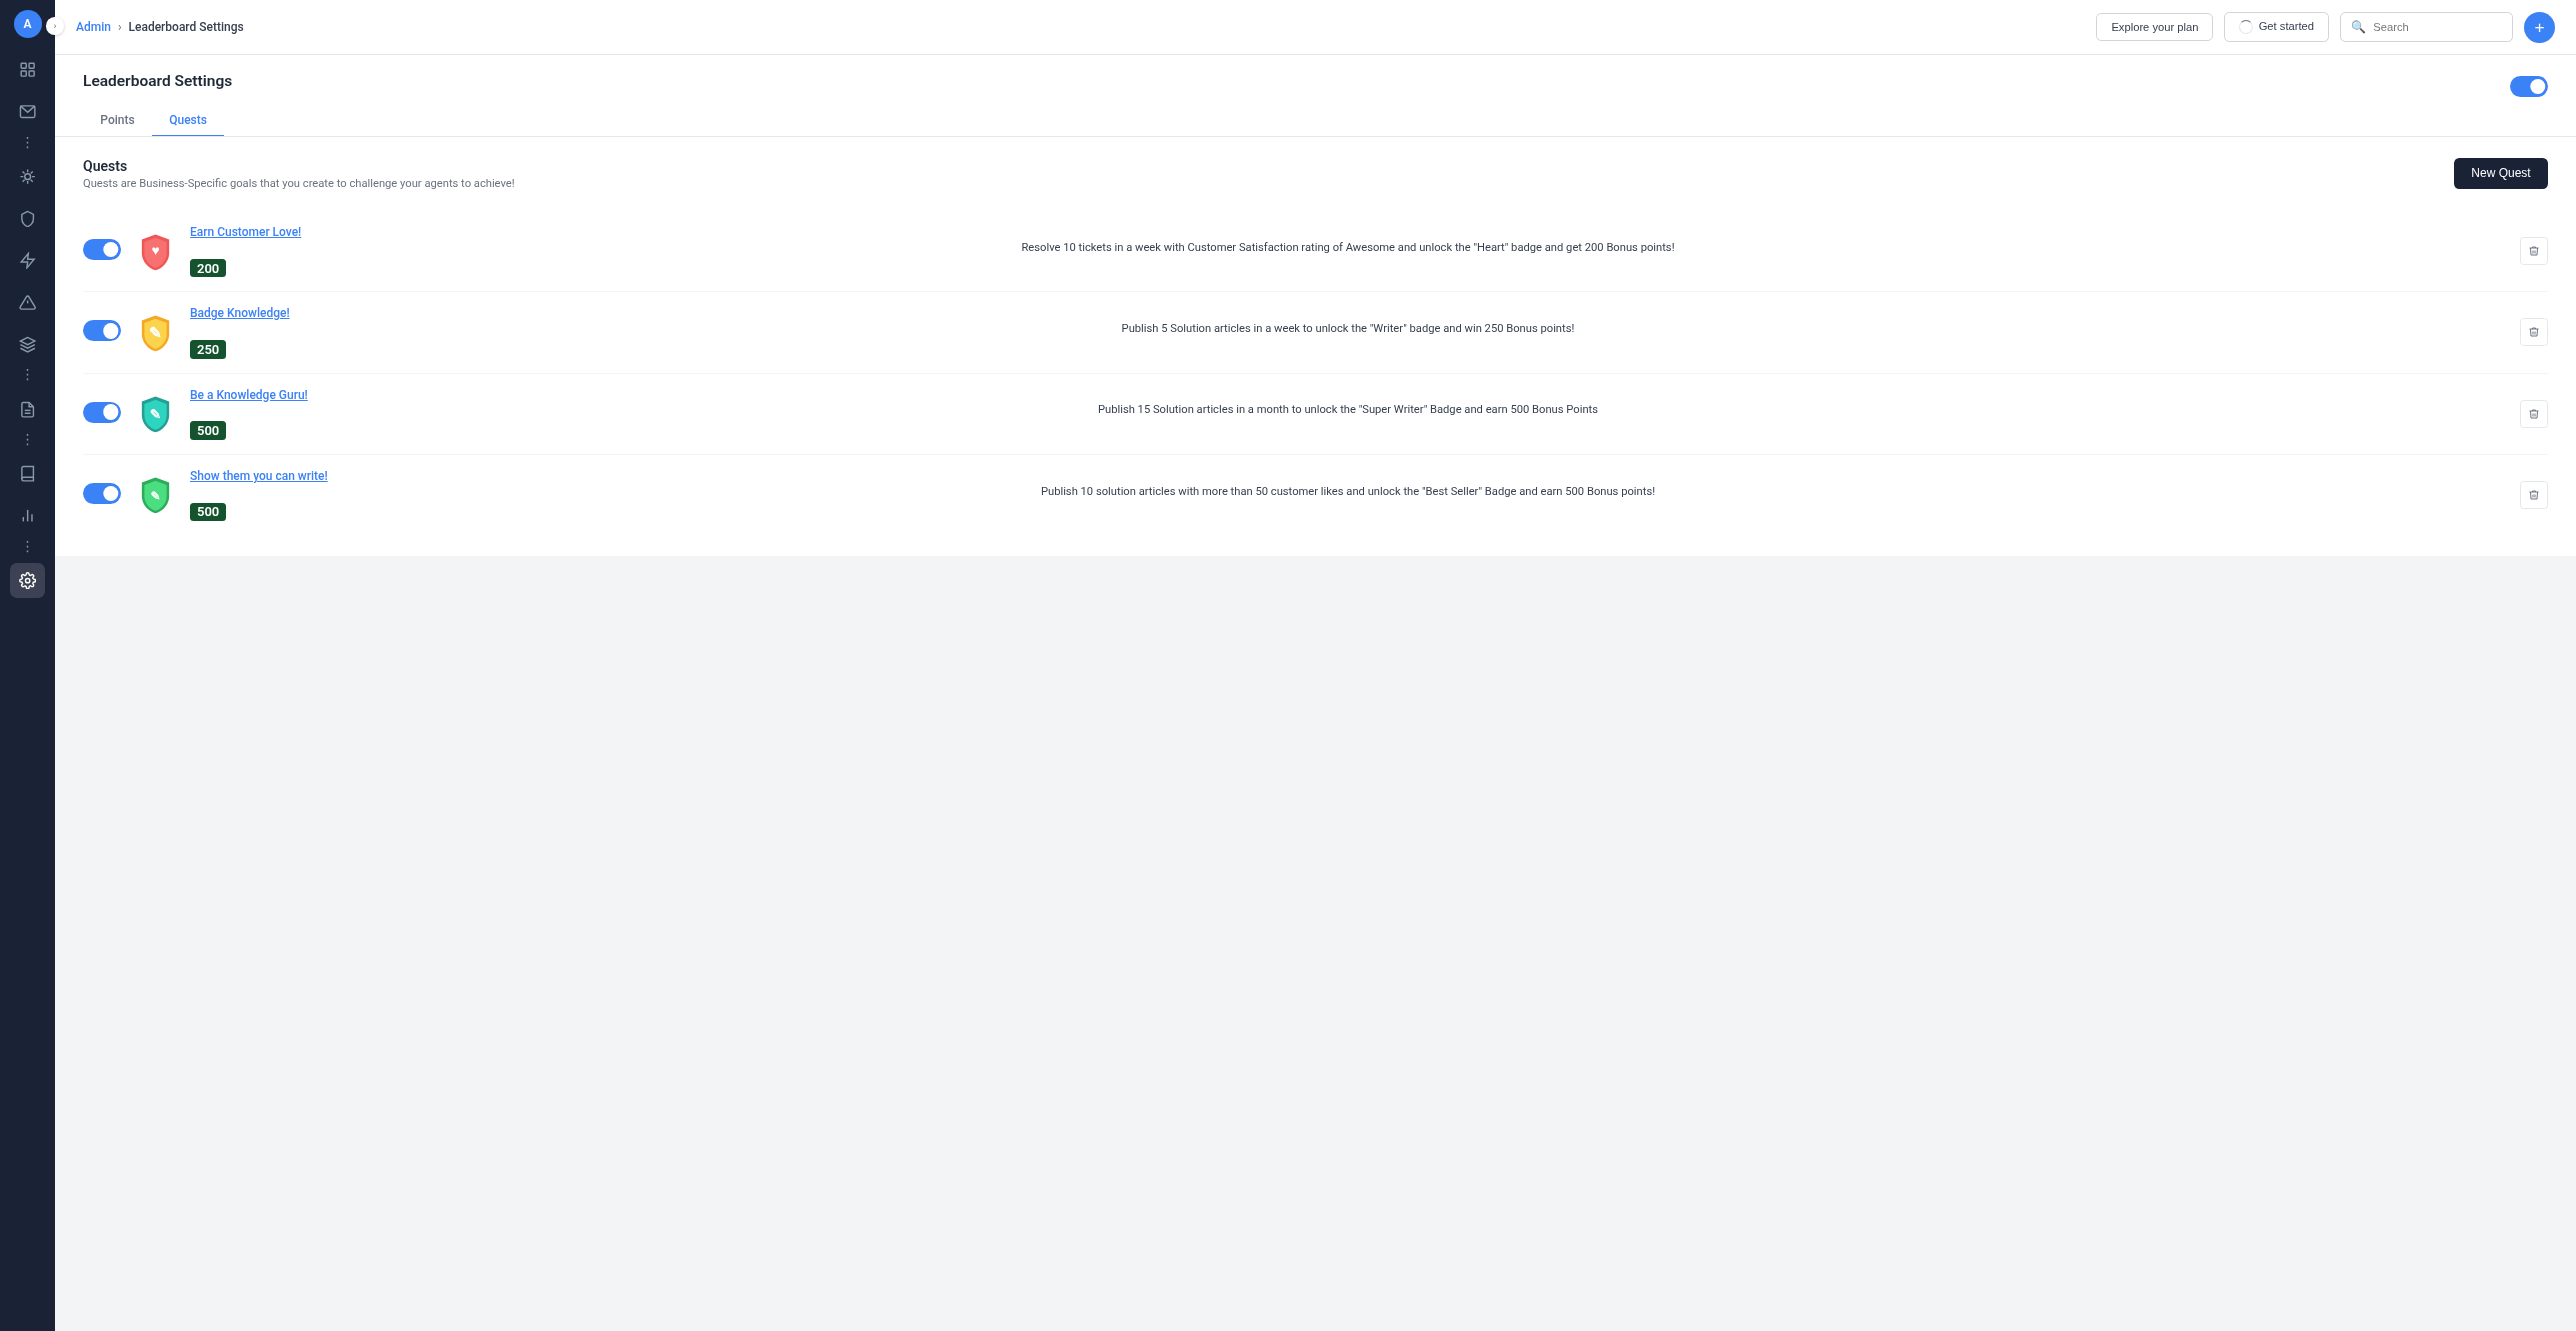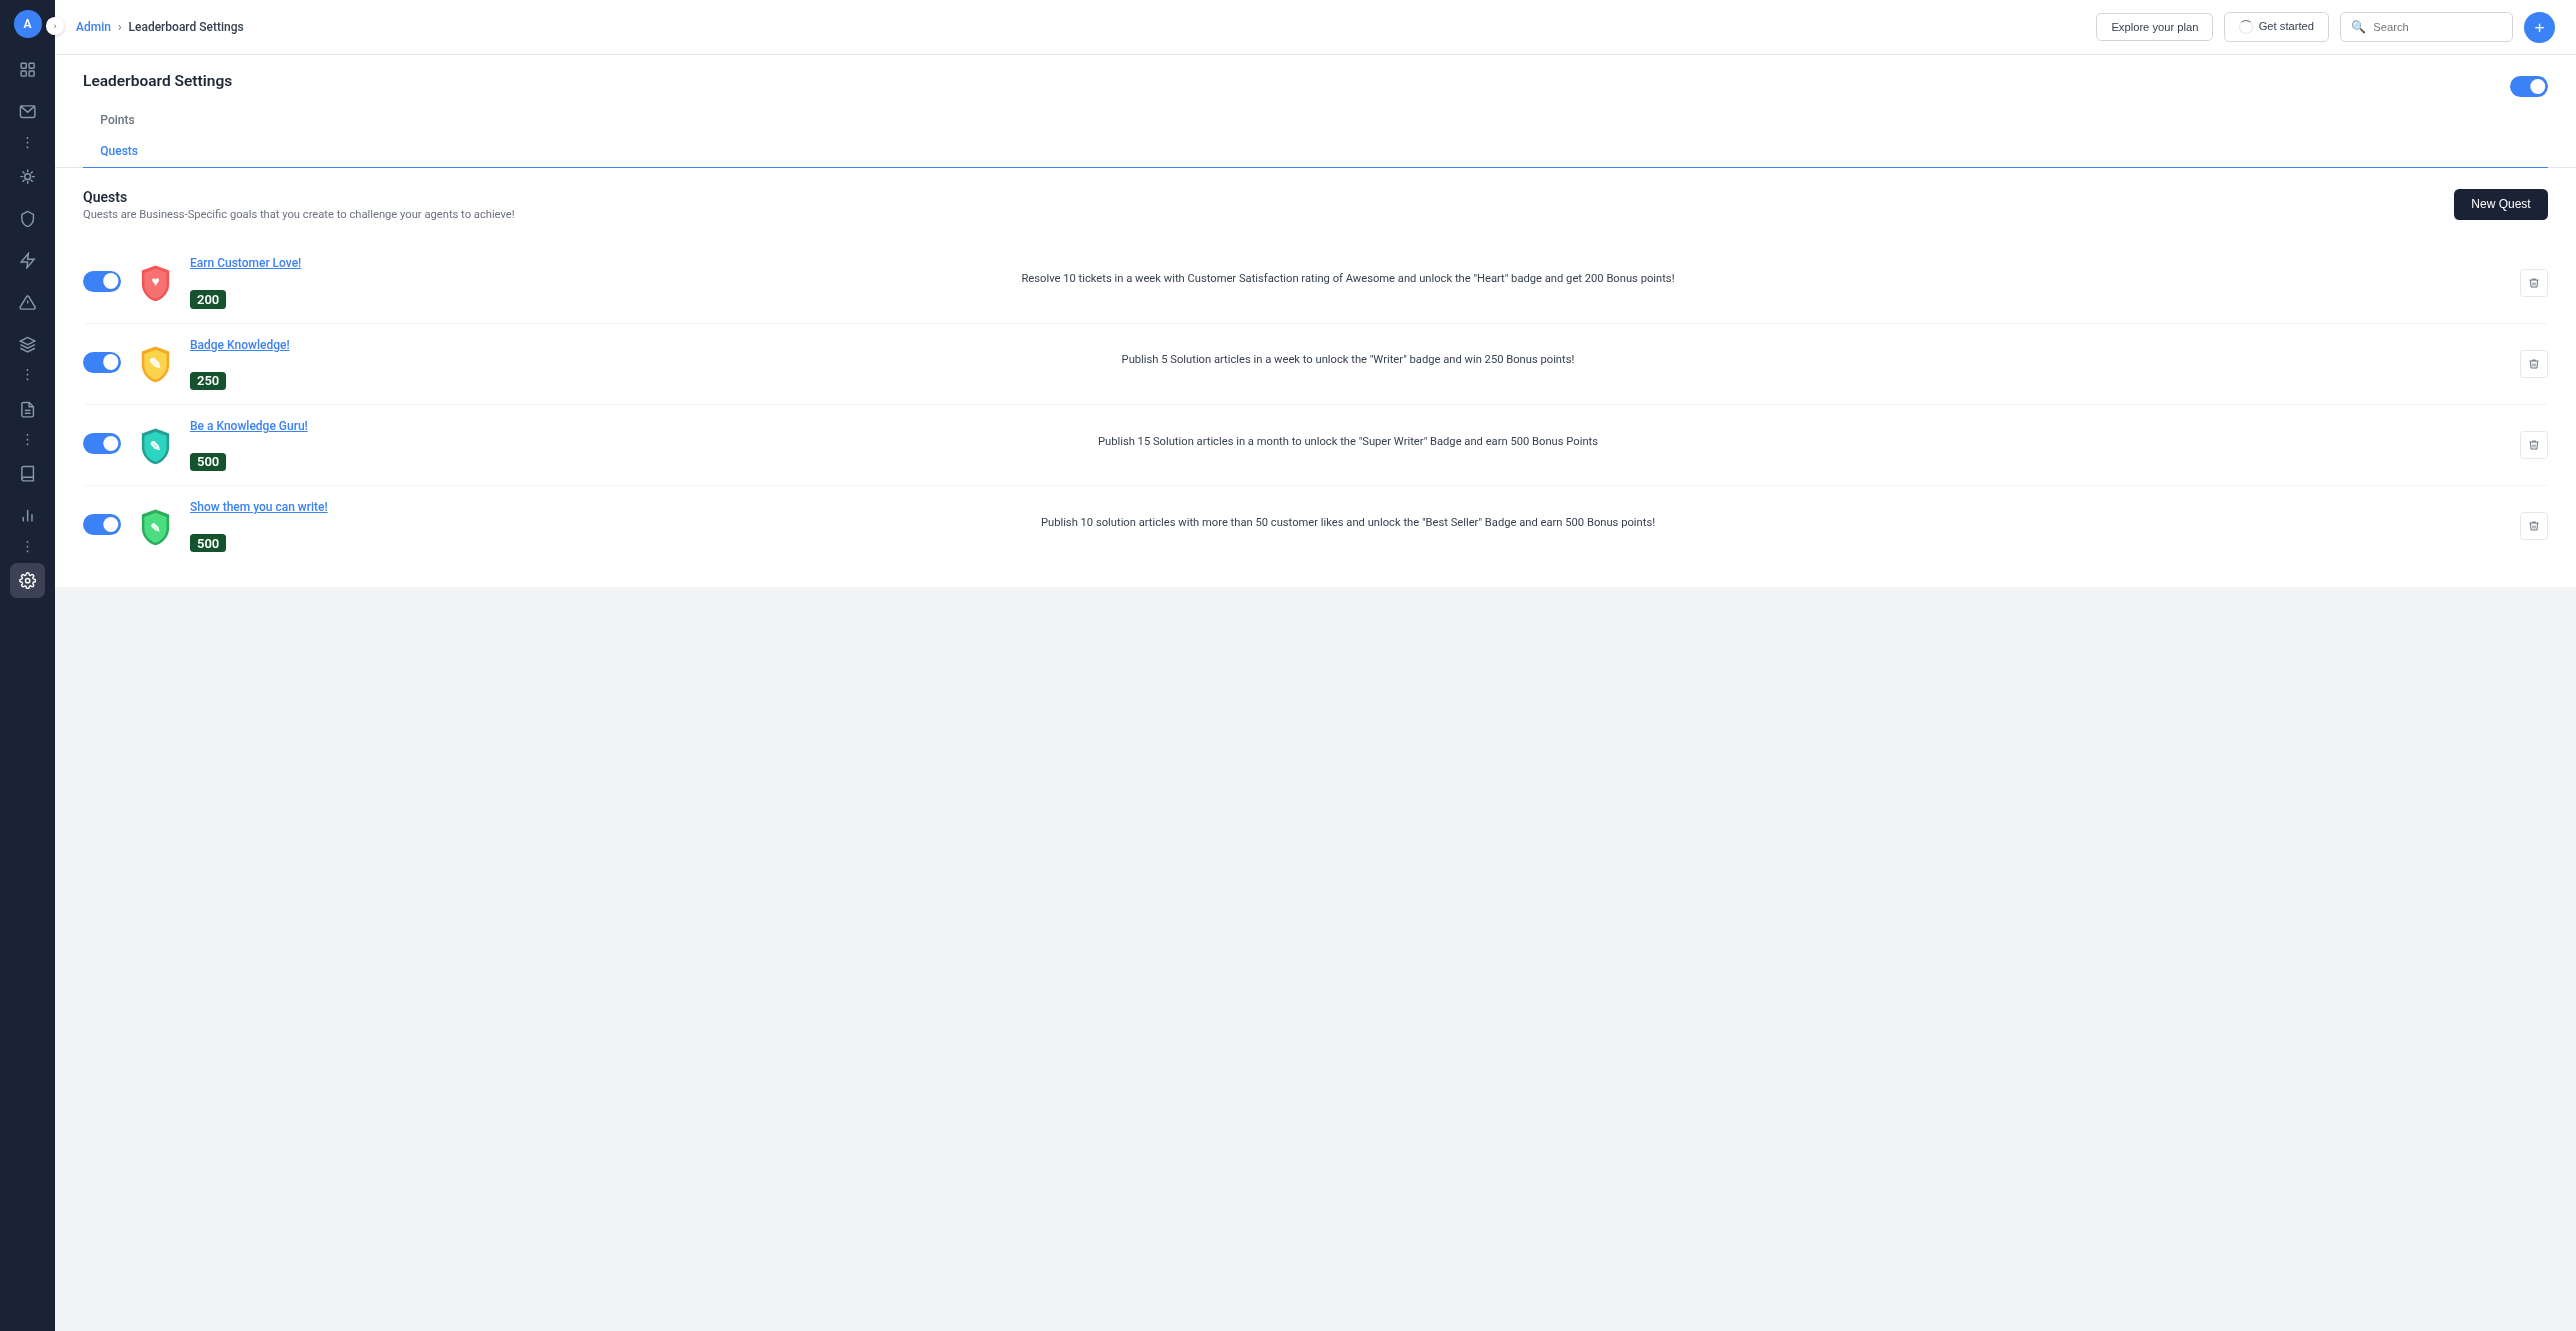--- a/index.html
+++ b/index.html
@@ -148,21 +148,20 @@
     }
     .page-title {
       font-size: 15.5px;
       font-weight: 600;
       color: #1f2937;
       margin-bottom: 14px;
     }
     .tabs {
       display: flex;
       gap: 0;
-      flex-direction: column;
     }
     .tab {
       padding: 8.6px 17.3px;
       font-size: 12px;
       color: #6b7280;
       cursor: pointer;
       border-bottom: 1.7px solid transparent;
       font-weight: 500;
       margin-bottom: -0.9px;
     }

